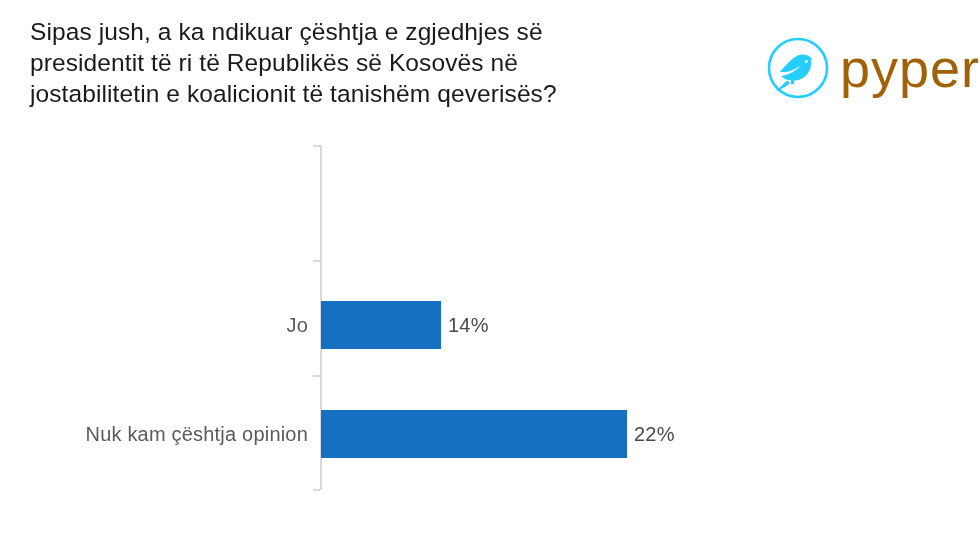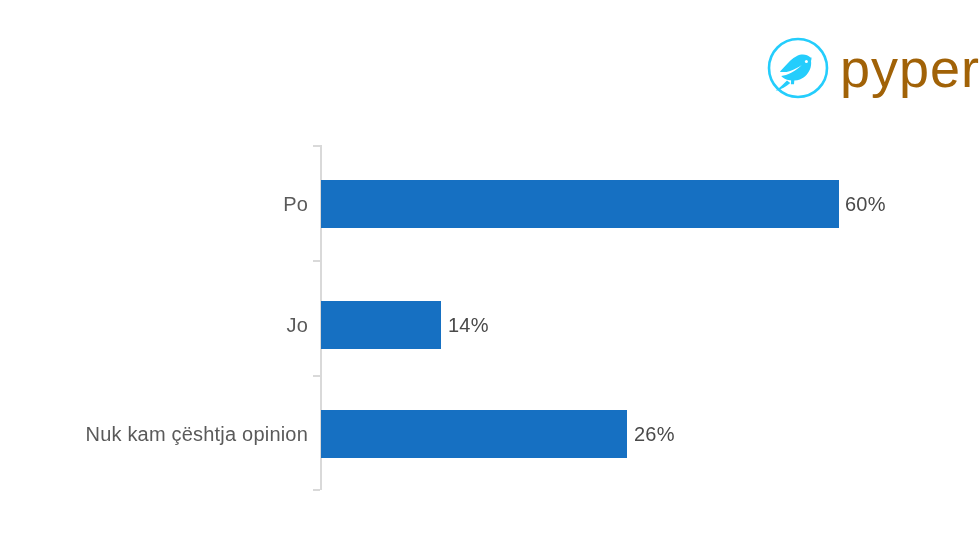--- a/index.html
+++ b/index.html
@@ -120,20 +120,25 @@
     color: #4a4a4a;
     white-space: nowrap;
     letter-spacing: 0.2px;
   }
 </style>
 </head>
 <body>
 
 <div class="header">
 
+  <div class="title">
+    <span class="line">Sipas jush, a ka ndikuar çështja e zgjedhjes së</span>
+    <span class="line">presidentit të ri të Republikës së Kosovës në</span>
+    <span class="line">jostabilitetin e koalicionit të tanishëm qeverisës?</span>
+  </div>
 
   <div class="logo">
     <span class="logo-mark">
       <svg width="72" height="72" viewBox="0 0 72 72" xmlns="http://www.w3.org/2000/svg">
         <circle cx="36" cy="34" r="29" fill="none" stroke="#24cdfc" stroke-width="2.6"></circle>
         <path d="M48.5 23.5c-3.4-3.6-9.1-3.9-13.6-1.6-4.8 2.4-8.4 6.3-12.2 10.6-1.8 2-3.4 3.9-4.9 5.3 3.1 0.6 6.6 0.3 10.4-0.9 4.3-1.4 8.2-3.6 11.6-5.9-2.6 2.8-6.3 5.6-10.6 7.7-3.6 1.8-7 2.8-10 3.2 1.9 2.3 4.8 3.9 8.4 4.4 0.5 0.1 1 0.1 1.5 0.2l-0.2 3.7 3.1 0 0.3-3.6c2-0.1 3.9-0.5 5.6-1.2 5.3-2.1 9.2-6.6 10.7-12 0.6-2.2 0.7-4.4 0.4-6.4 0.4-1.3 0.6-2.5 0.5-3.5z" fill="#24cdfc"></path>
         <circle cx="44.4" cy="27.4" r="1.5" fill="#ffffff"></circle>
         <path d="M25 46.5c-3.4 3.6-7.2 7.2-11.3 10.6 5.6-1.7 10.6-4.5 14.6-8.1z" fill="#24cdfc"></path>
       </svg>
     </span>
@@ -143,32 +148,27 @@
 
 <div class="chart">
   <div class="plot-area">
 
     <div class="axis-line"></div>
     <div class="tick" style="top:15px"></div>
     <div class="tick" style="top:130px"></div>
     <div class="tick" style="top:245px"></div>
     <div class="tick" style="top:359px"></div>
 
-    <div class="bar-row" style="top:14px">
-      <span class="cat-label">Po</span>
-      <span class="bar" style="width:518px"></span>
-      <span class="bar-value" style="left:845px">60%</span>
-    </div>
 
     <div class="bar-row" style="top:135px">
       <span class="cat-label">Jo</span>
       <span class="bar" style="width:120px"></span>
       <span class="bar-value" style="left:448px">14%</span>
     </div>
 
     <div class="bar-row" style="top:244px">
       <span class="cat-label">Nuk kam çështja opinion</span>
       <span class="bar" style="width:306px"></span>
-      <span class="bar-value" style="left:634px">26%</span>
+      <span class="bar-value" style="left:634px">22%</span>
     </div>
 
   </div>
 </div>
 
 </body></html>

